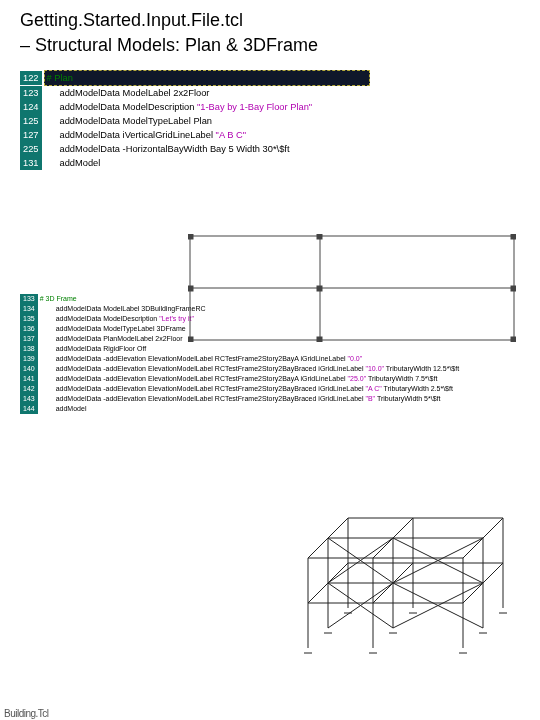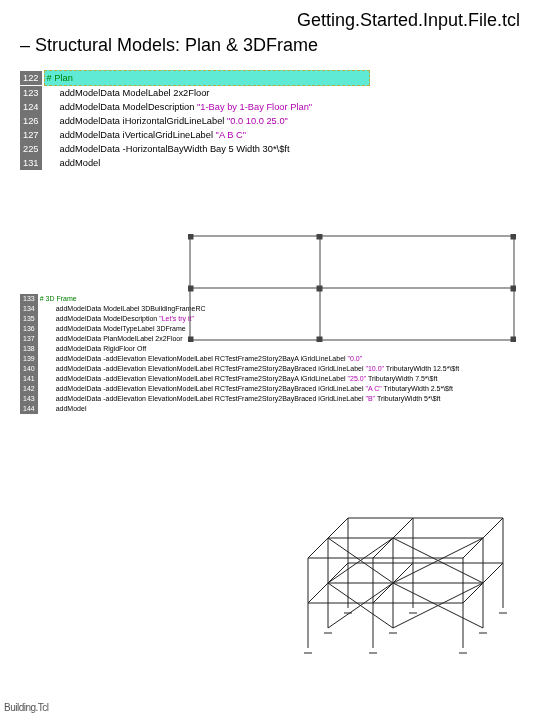--- a/index.html
+++ b/index.html
@@ -6,48 +6,48 @@
     margin: 0;
     padding: 0;
     width: 540px;
     height: 720px;
     background: #fff;
     font-family: Arial, sans-serif;
     overflow: hidden;
     position: relative;
   }
   .title {
-    text-align: right;
+    text-align: left;
     font-size: 18px;
     margin: 10px 20px 4px 20px;
     color: #000;
   }
   .subtitle {
     text-align: left;
     font-size: 18px;
     margin: 0 20px 14px 20px;
     color: #000;
   }
   .code {
     margin-left: 20px;
     font-family: Verdana, Arial, sans-serif;
   }
   .code1 { font-size: 9.3px; line-height: 14px; }
   .code2 { font-size: 7px; line-height: 10px; }
   .line { white-space: nowrap; }
   .ln {
     display: inline-block;
-    background: #737373;
+    background: #0f766e;
     color: #fff;
     padding: 0 3px;
     margin-right: 2px;
     font-size: inherit;
   }
   .hl {
-    background: #5eead4;
+    background: #0f172a;
     border: 1px dashed #b5aa3a;
     padding: 0 2px;
   }
   .kw { color: #000; padding-left: 16px; }
   .str { color: #b000b0; }
   .cmt { color: #008000; }
   .arg { color: #000; }
   .plan-diagram {
     position: absolute;
     left: 188px;
@@ -58,38 +58,38 @@
   .frame-diagram {
     position: absolute;
     left: 278px;
     top: 498px;
     width: 230px;
     height: 170px;
   }
   .corner {
     position: absolute;
     left: 4px;
-    bottom: 7px;
+    bottom: 1px;
     font-size: 10px;
     color: #555;
     font-family: Arial, sans-serif;
     letter-spacing: -0.5px;
   }
 </style>
 </head>
 <body>
 
 <div class="title">Getting.Started.Input.File.tcl</div>
 <div class="subtitle">– Structural Models: Plan &amp; 3DFrame</div>
 
 <div class="code code1" id="block1">
     <div class="line"><span class="ln">122</span><span class="hl cmt" style="display: inline-block; min-width: 320px;"># Plan</span></div>
     <div class="line"><span class="ln">123</span><span class="kw">addModelData </span><span class="arg">ModelLabel 2x2Floor</span></div>
     <div class="line"><span class="ln">124</span><span class="kw">addModelData </span><span class="arg">ModelDescription </span><span class="str">"1-Bay by 1-Bay Floor Plan"</span></div>
-    <div class="line"><span class="ln">126</span><span class="kw">addModelData </span><span class="arg">iHorizontalGridLineLabel </span><span class="str">"0.0 10.0 25.0"</span></div>
+    <div class="line"><span class="ln">125</span><span class="kw">addModelData </span><span class="arg">ModelTypeLabel Plan</span></div>
     <div class="line"><span class="ln">127</span><span class="kw">addModelData </span><span class="arg">iVerticalGridLineLabel </span><span class="str">"A B C"</span></div>
     <div class="line"><span class="ln">225</span><span class="kw">addModelData </span><span class="arg">-HorizontalBayWidth Bay 5 Width 30*\$ft</span></div>
     <div class="line"><span class="ln">131</span><span class="kw">addModel</span></div>
   </div>
 
 <svg class="plan-diagram" viewBox="0 0 328 108">
   <g stroke="#444" stroke-width="1" fill="none">
     <rect x="2" y="2" width="324" height="104"></rect>
     <line x1="2" y1="54" x2="326" y2="54"></line>
     <line x1="132" y1="2" x2="132" y2="106"></line>

